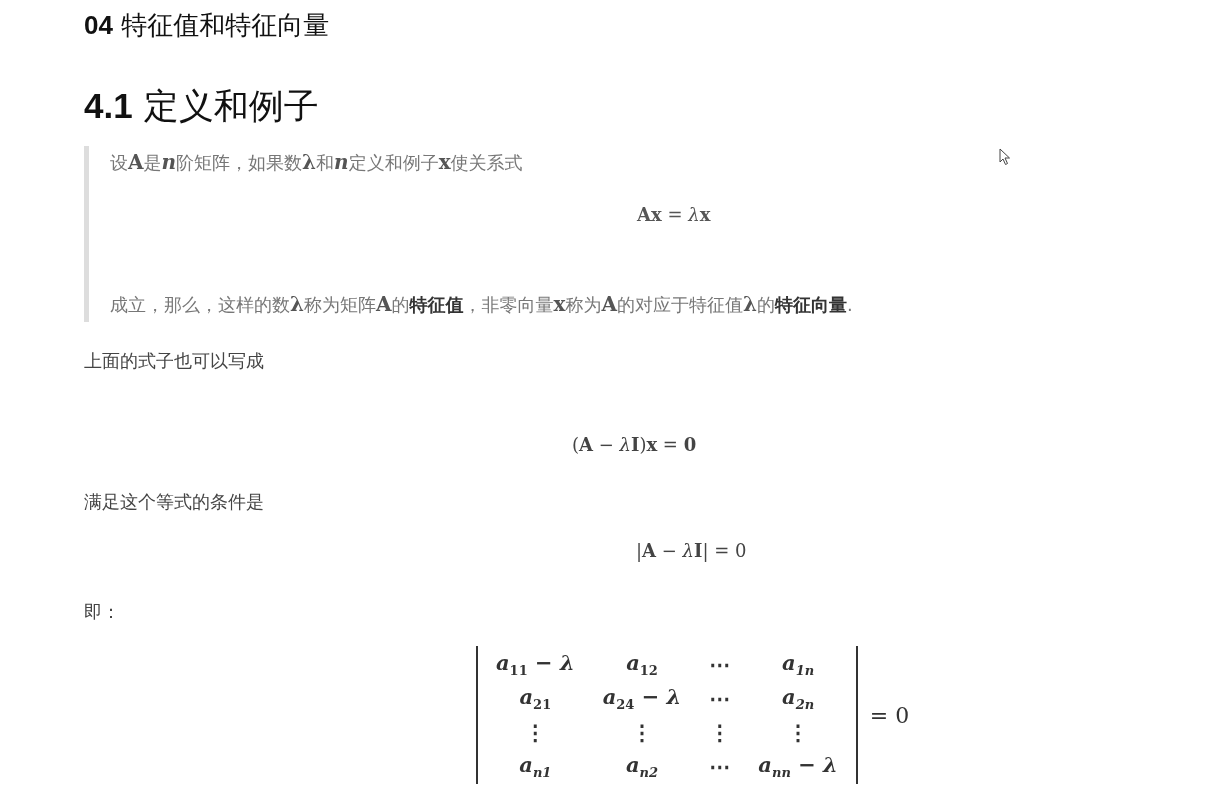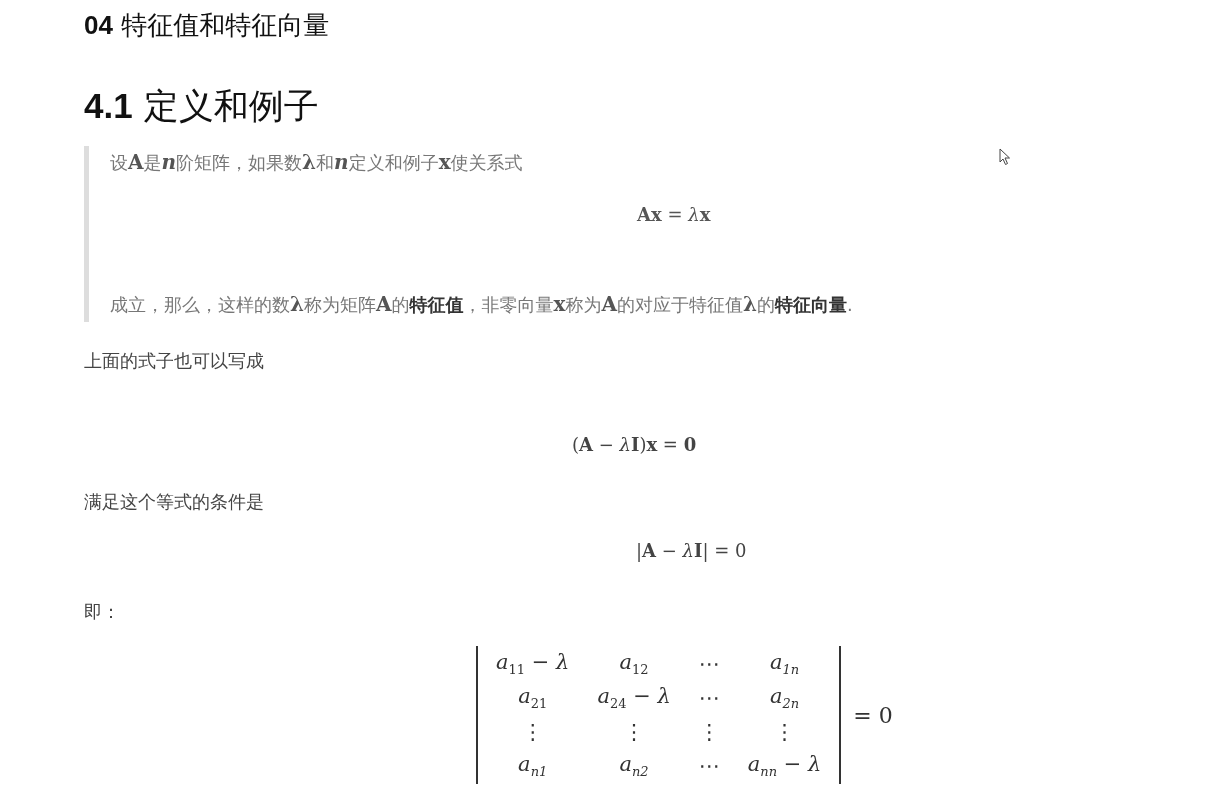--- a/index.html
+++ b/index.html
@@ -37,21 +37,21 @@
   .math-center i { font-style: italic; }
   .para {
     position: absolute; left: 84px; font-size: 18px; color: #444; white-space: nowrap;
   }
   .det {
     position: absolute; left: 476px; top: 646px; height: 138px;
     display: flex; align-items: center;
     font-family: "DejaVu Serif", "Liberation Serif", serif; color: #333; font-size: 21px;
   }
   .det .bar { width: 2px; height: 138px; background: #333; }
-  .det table { border-collapse: collapse; margin: 0 4px; }
+  .det table { border-collapse: collapse; margin: 0 4px; font-weight: bold; }
   .det td { text-align: center; padding: 0 14px; height: 34px; font-style: italic; white-space: nowrap; }
   .det td .n { font-style: normal; }
   .det sub { font-size: 13px; }
   .det .eq { margin-left: 12px; font-size: 22px; }
   .cursor {
     position: absolute; left: 999px; top: 148px; width: 12px; height: 18px;
   }
 </style>
 </head>
 <body>

